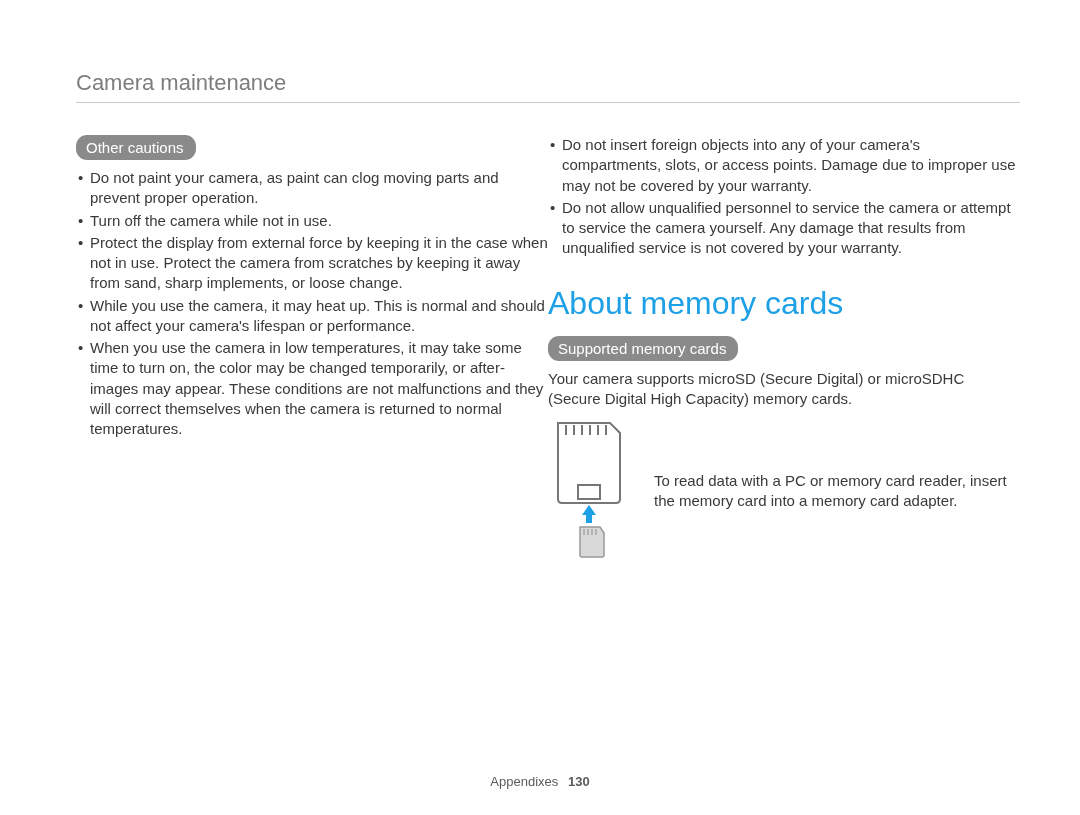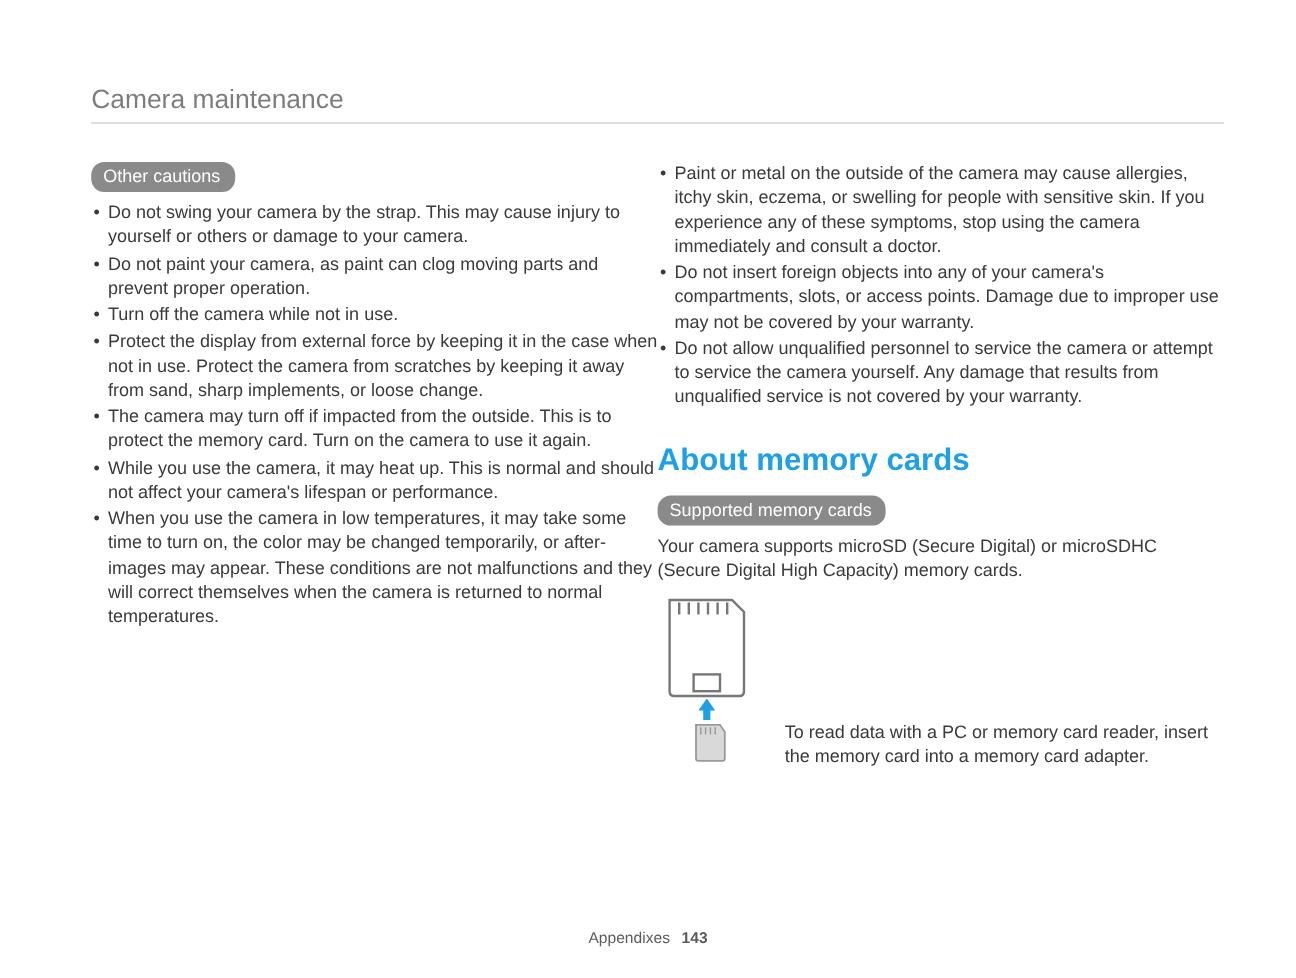--- a/index.html
+++ b/index.html
@@ -6,54 +6,51 @@
   html, body { width: 1080px; height: 815px; background: #fff; font-family: Arial, Helvetica, sans-serif; color: #2b2b2b; }
   .page { width: 1080px; height: 815px; padding: 70px 60px 30px 76px; position: relative; }
   .header-title { font-size: 22px; font-weight: 300; color: #7d7d7d; letter-spacing: 0px; margin-bottom: 6px; }
   .hr { border: none; border-top: 1px solid #c9c9c9; margin-bottom: 32px; }
   .cols { display: flex; }
   .col { flex: 1 1 0; }
   .pill { display: inline-block; background: #8a8a8a; color: #fff; font-size: 15px; font-weight: 500; padding: 4px 12px 4px 10px; border-radius: 11px; margin-bottom: 8px; }
   ul.bullets { list-style: none; padding-left: 0; }
   ul.bullets > li { position: relative; padding-left: 14px; font-size: 15px; line-height: 1.35; color: #3a3a3a; margin-bottom: 2px; font-weight: 300; }
   ul.bullets > li::before { content: "•"; position: absolute; left: 2px; top: 0; color: #3a3a3a; }
-  .h2-blue { font-size: 26px; color: #1ea0e6; font-weight: 700; margin: 26px 0 14px 0; }
+  .h2-blue { font-size: 32px; color: #1ea0e6; font-weight: 400; margin: 26px 0 14px 0; }
   .intro { font-size: 15px; line-height: 1.35; color: #3a3a3a; font-weight: 400; margin-bottom: 10px; }
-  .adapter-row { display: flex; gap: 18px; align-items: flex-end; }
+  .adapter-row { display: flex; gap: 18px; align-items: center; }
   .adapter-fig { width: 88px; flex: 0 0 auto; }
   .adapter-text { font-size: 15px; line-height: 1.35; color: #3a3a3a; font-weight: 300; }
   .footer { position: absolute; bottom: 26px; left: 0; width: 100%; text-align: center; font-size: 13px; color: #5b5b5b; }
   .footer .page-num { font-weight: 600; margin-left: 6px; }
 </style>
 </head>
 <body>
 
 <div class="page">
 
   <div class="header-title">Camera maintenance</div>
   <hr class="hr">
 
   <div class="cols">
 
     <div class="col">
       <div class="pill">Other cautions</div>
       <ul class="bullets">
-        <li>Do not swing your camera by the strap. This may cause injury to yourself or others or damage to your camera.</li>
         <li>Do not paint your camera, as paint can clog moving parts and prevent proper operation.</li>
         <li>Turn off the camera while not in use.</li>
         <li>Protect the display from external force by keeping it in the case when not in use. Protect the camera from scratches by keeping it away from sand, sharp implements, or loose change.</li>
-        <li>The camera may turn off if impacted from the outside. This is to protect the memory card. Turn on the camera to use it again.</li>
         <li>While you use the camera, it may heat up. This is normal and should not affect your camera's lifespan or performance.</li>
         <li>When you use the camera in low temperatures, it may take some time to turn on, the color may be changed temporarily, or after-images may appear. These conditions are not malfunctions and they will correct themselves when the camera is returned to normal temperatures.</li>
       </ul>
     </div>
 
     <div class="col">
       <ul class="bullets">
-        <li>Paint or metal on the outside of the camera may cause allergies, itchy skin, eczema, or swelling for people with sensitive skin. If you experience any of these symptoms, stop using the camera immediately and consult a doctor.</li>
         <li>Do not insert foreign objects into any of your camera's compartments, slots, or access points. Damage due to improper use may not be covered by your warranty.</li>
         <li>Do not allow unqualified personnel to service the camera or attempt to service the camera yourself. Any damage that results from unqualified service is not covered by your warranty.</li>
       </ul>
 
       <div class="h2-blue">About memory cards</div>
 
       <div class="pill">Supported memory cards</div>
       <div class="intro">Your camera supports microSD (Secure Digital) or microSDHC (Secure Digital High Capacity) memory cards.</div>
 
       <div class="adapter-row">
@@ -89,16 +86,16 @@
           </svg>
         </div>
         <div class="adapter-text">To read data with a PC or memory card reader, insert the memory card into a memory card adapter.</div>
       </div>
     </div>
 
   </div>
 
   <div class="footer">
     <span>Appendixes</span>
-    <span class="page-num">143</span>
+    <span class="page-num">130</span>
   </div>
 
 </div>
 
 </body></html>

